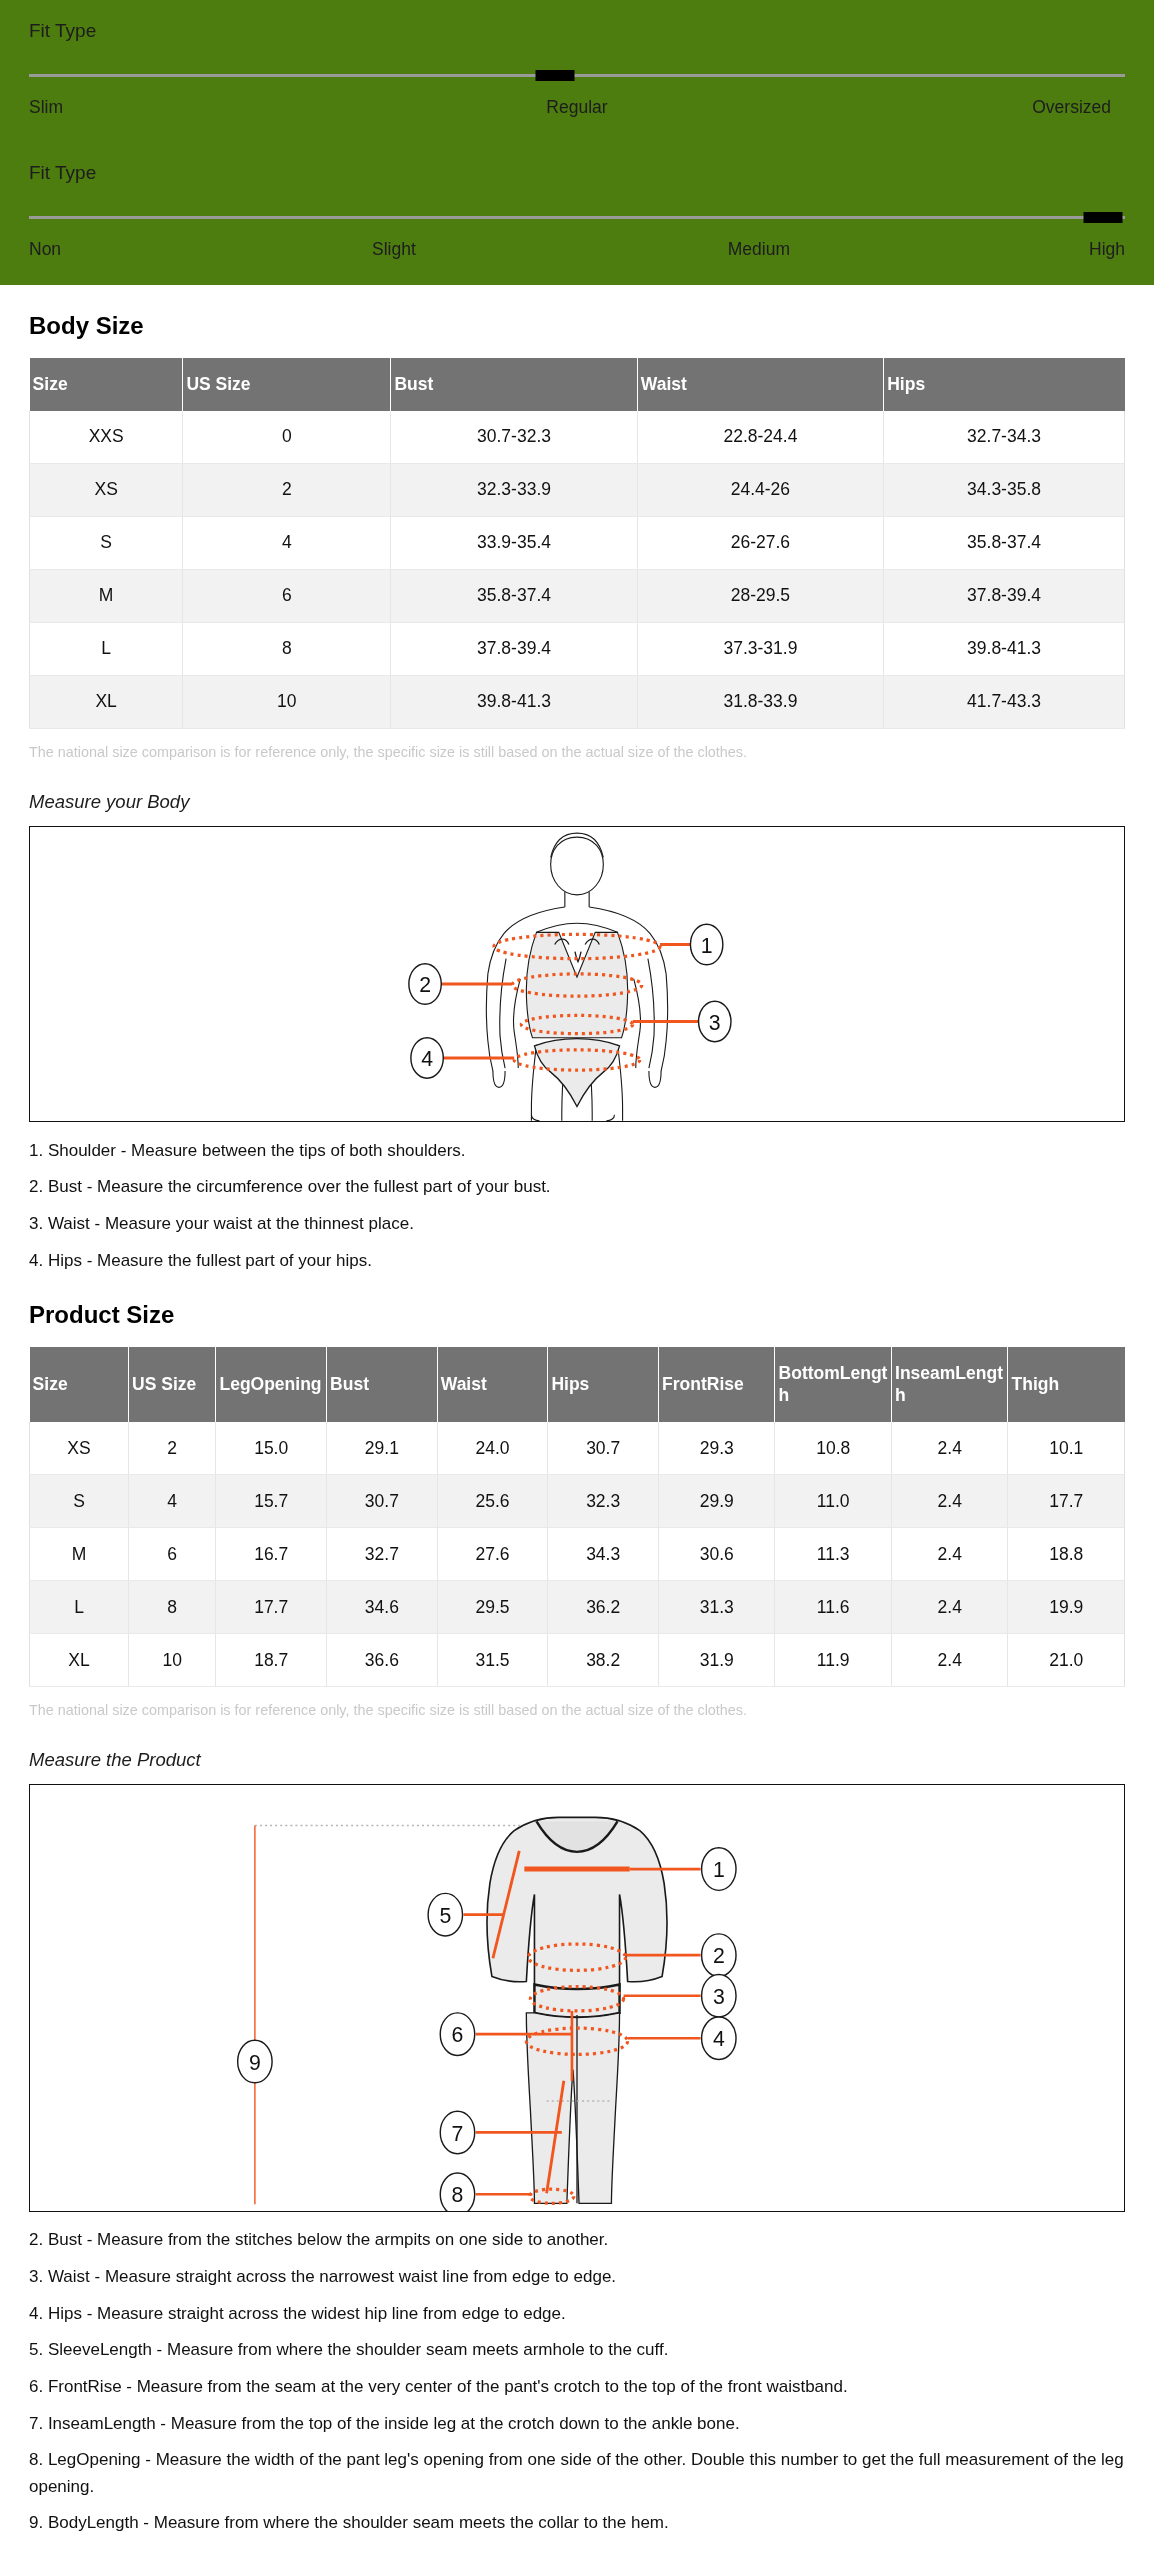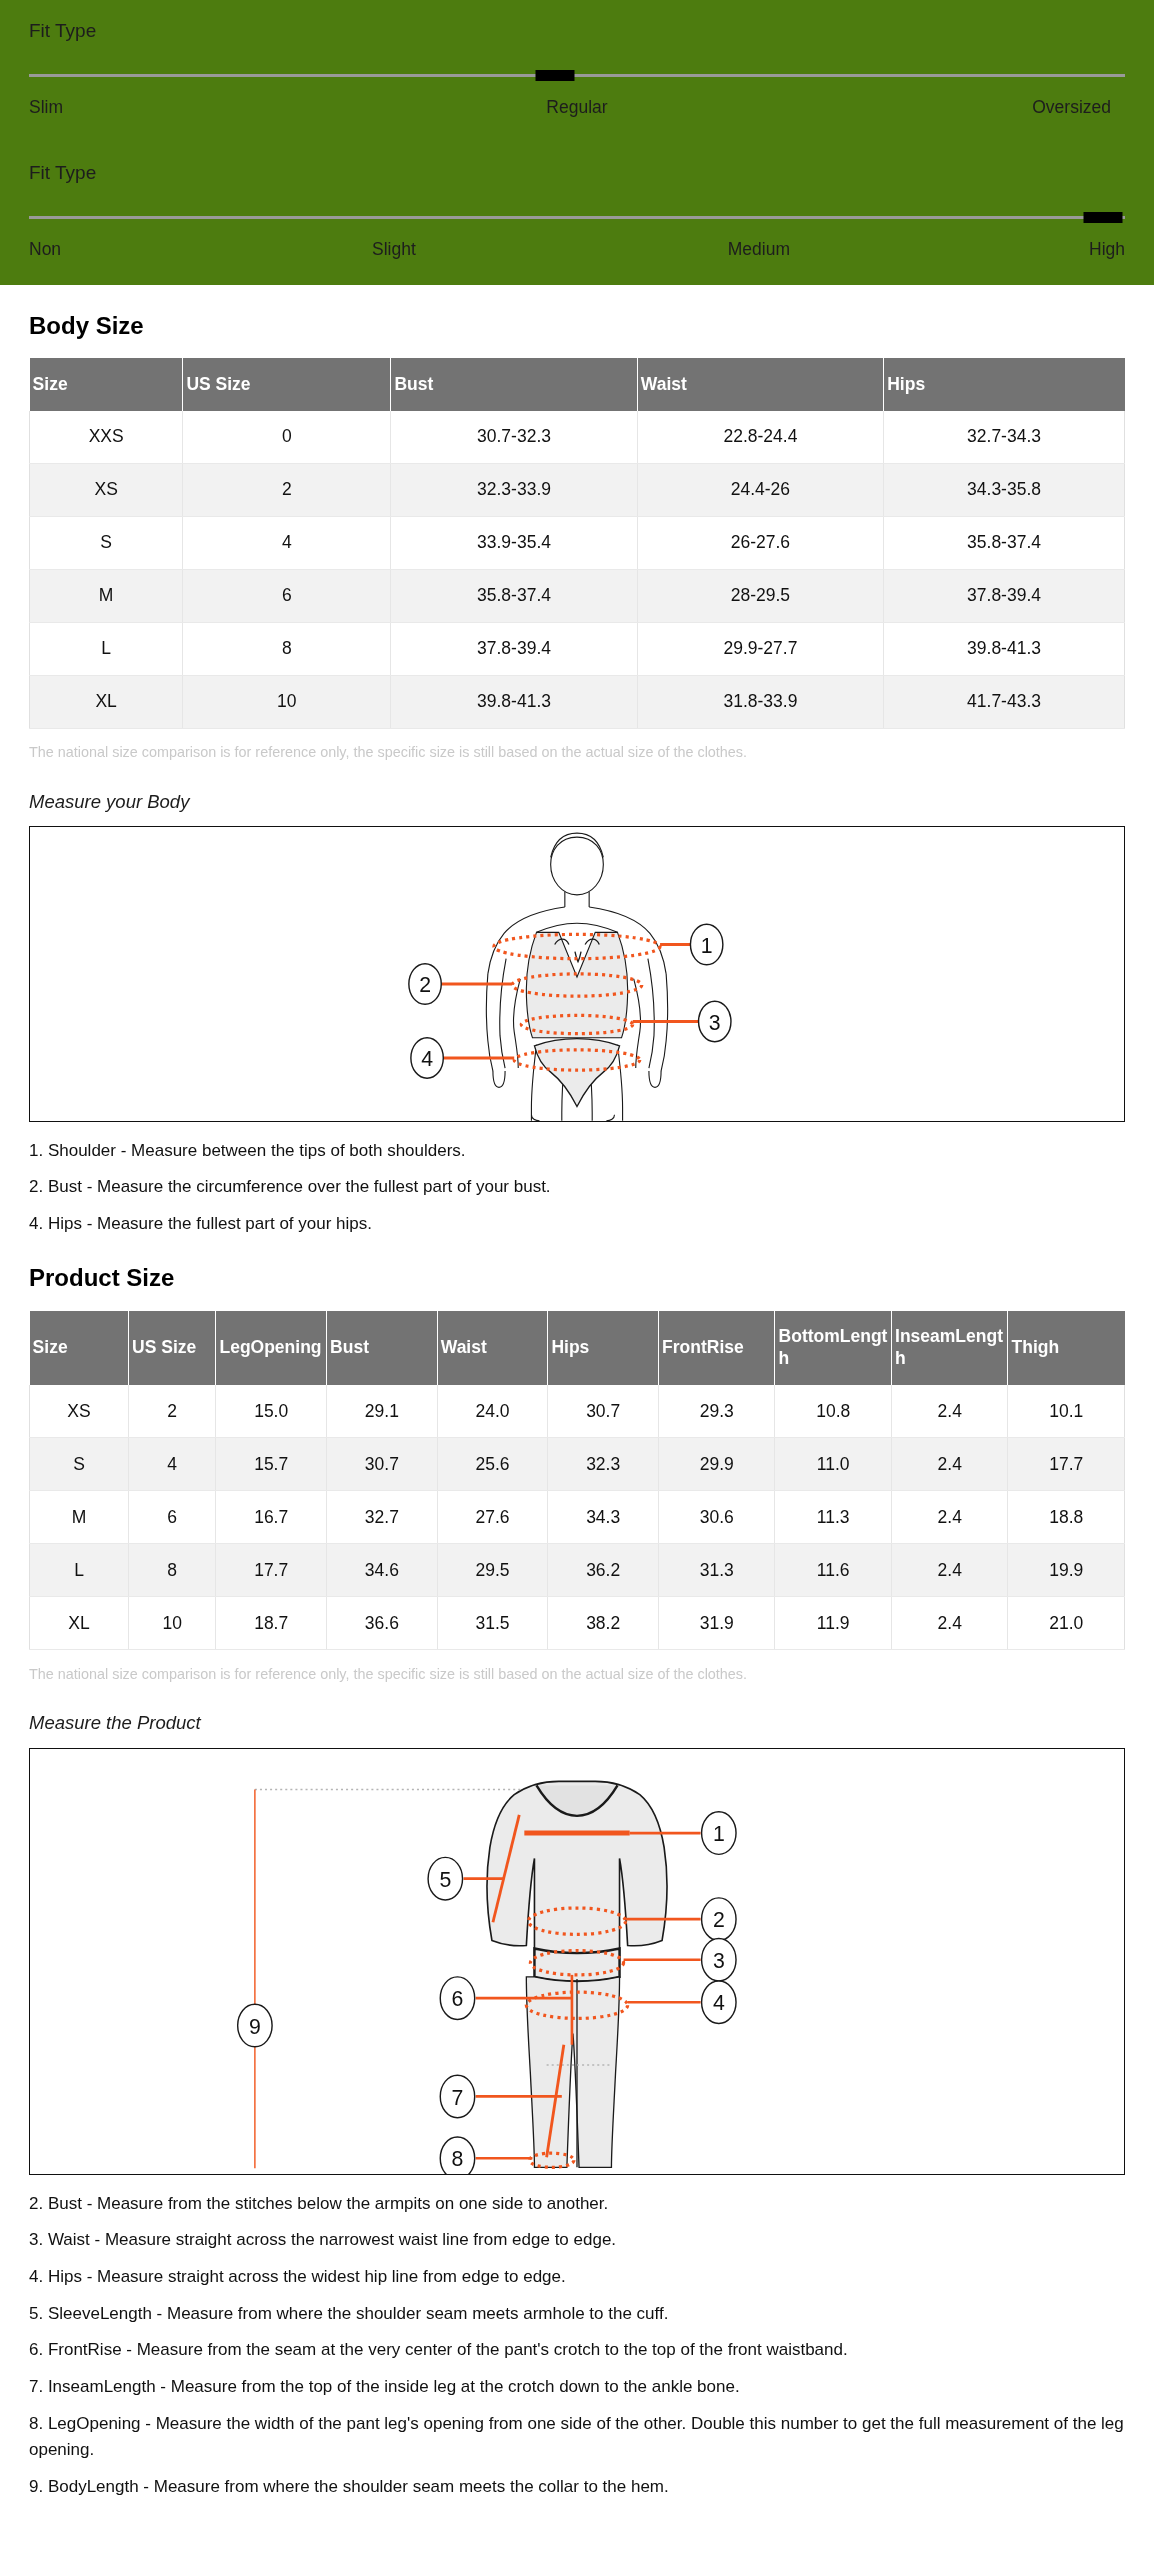--- a/index.html
+++ b/index.html
@@ -155,21 +155,21 @@
             <td>M</td>
             <td>6</td>
             <td>35.8-37.4</td>
             <td>28-29.5</td>
             <td>37.8-39.4</td>
           </tr>
           <tr>
             <td>L</td>
             <td>8</td>
             <td>37.8-39.4</td>
-            <td>29.9-27.7</td>
+            <td>37.3-31.9</td>
             <td>39.8-41.3</td>
           </tr>
           <tr>
             <td>XL</td>
             <td>10</td>
             <td>39.8-41.3</td>
             <td>31.8-33.9</td>
             <td>41.7-43.3</td>
           </tr>
         </tbody>
@@ -258,20 +258,21 @@
           <ellipse cx="392" cy="228" rx="16" ry="20" fill="#fff" stroke="#1a1a1a" stroke-width="1.4"></ellipse>
           <text x="392" y="236" text-anchor="middle" font-size="21" font-family="Liberation Sans, sans-serif" fill="#111" class="co">4</text>
         </g>
       </g>
     </svg>
   </div>
 
   <div class="notes" id="bodyNotes">
       <p>1. Shoulder - Measure between the tips of both shoulders.</p>
       <p>2. Bust - Measure the circumference over the fullest part of your bust.</p>
+      <p>3. Waist - Measure your waist at the thinnest place.</p>
       <p>4. Hips - Measure the fullest part of your hips.</p>
     </div>
 
   <div class="sec-h2">Product Size</div>
   <div class="table-wrap">
     <table>
       <colgroup>
         <col style="width:8.5%">
           <col style="width:7.5%">
           <col style="width:9.5%">

